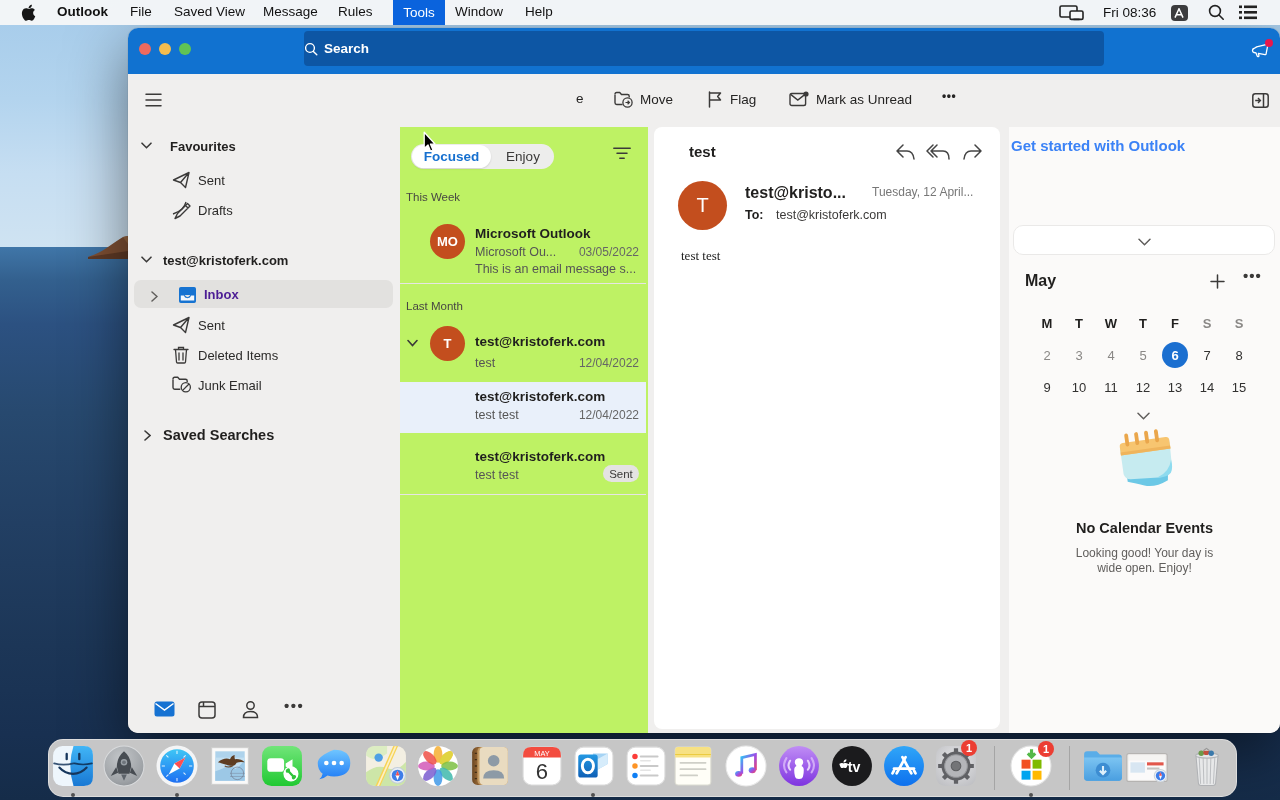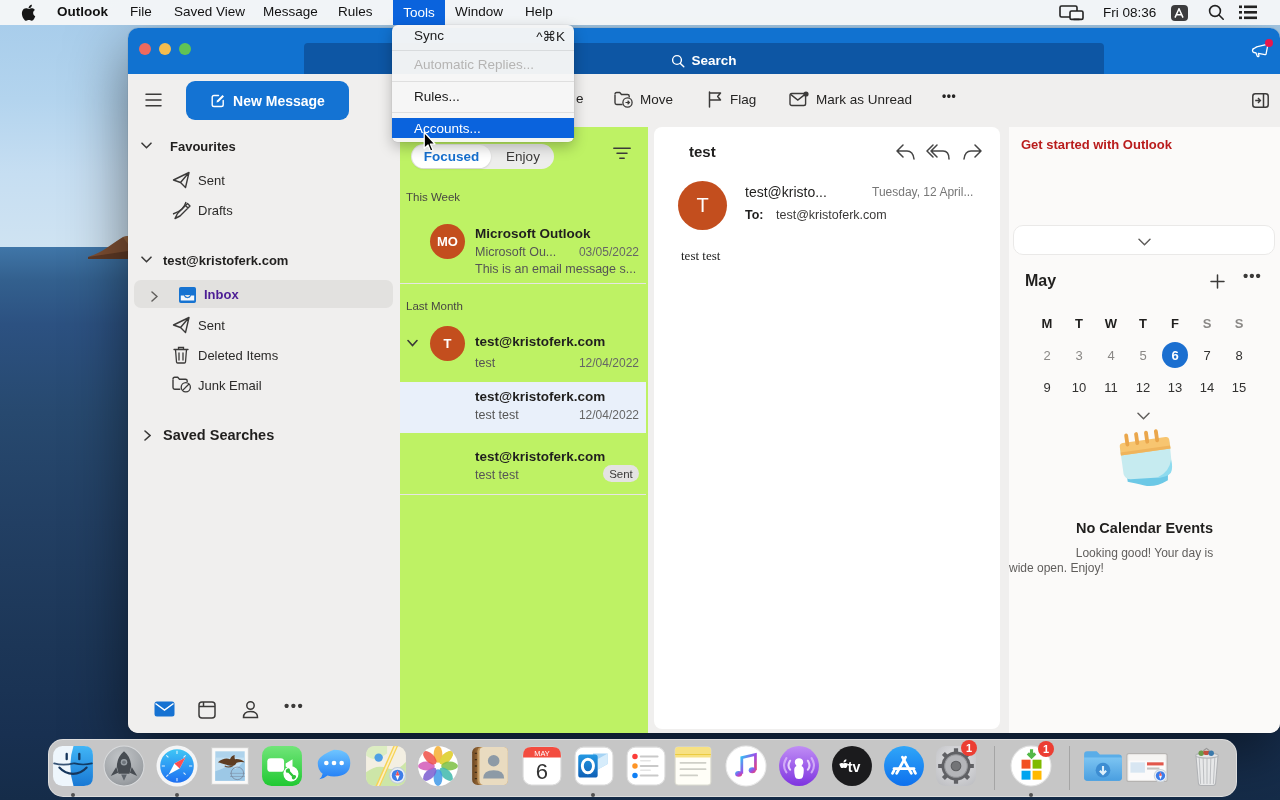--- a/index.html
+++ b/index.html
@@ -10,21 +10,21 @@
 
 #sky{left:0;top:0;width:1280px;height:248px;background:linear-gradient(#a5cbea 0%,#b3d4ee 40%,#c6def2 70%,#cfe3f2 100%)}
 #ocean{left:0;top:247px;width:1280px;height:553px;background:linear-gradient(#4076a8 0%,#33608e 6%,#2c5181 14%,#27496f 30%,#223f63 50%,#1c3657 72%,#183051 88%,#152c49 100%)}
 
 #menubar{left:0;top:0;width:1280px;height:25px;background:rgba(246,247,248,.95);display:flex;align-items:center;font-size:13.5px;color:#111;z-index:5}
 #mb-tools{background:#0a63dd;color:#fff}
 
 #win{left:128px;top:28px;width:1152px;height:705px;border-radius:10px;box-shadow:0 22px 60px rgba(0,0,0,.5),0 0 1px rgba(0,0,0,.4);background:#f0efee;overflow:hidden;z-index:2}
 #titlebar{left:0;top:0;width:1152px;height:46px;background:#1172d0}
 .tl{position:absolute;width:12px;height:12px;border-radius:50%;top:15px}
-#searchpill{left:176px;top:15px;width:800px;height:35px;border-radius:4px;background:#0d56a4;color:#fff;display:flex;align-items:center;justify-content:center;font-size:13.5px;font-weight:bold;gap:6px}
+#searchpill{left:176px;top:3px;width:800px;height:35px;border-radius:4px;background:#0d56a4;color:#fff;display:flex;align-items:center;font-size:13.5px;font-weight:bold;gap:6px}
 #toolbar{left:0;top:46px;width:1152px;height:53px;background:#f0efee;color:#252423;font-size:13.5px}
 #newmsg{left:58px;top:7px;width:163px;height:39px;border-radius:9px;background:#1473d3;color:#fff;font-weight:bold;font-size:14px;display:flex;align-items:center;justify-content:center;gap:7px}
 .tbtn{position:absolute;display:flex;align-items:center;gap:7px;color:#252423}
 
 #sidebar{left:0;top:99px;width:272px;height:606px;background:#f0efee;color:#252423;font-size:13px}
 #msglist{left:272px;top:99px;width:248px;height:606px;background:#bef264}
 #readcard{left:526px;top:99px;width:346px;height:602px;background:#fff;border-radius:8px}
 #panel{left:881px;top:99px;width:271px;height:606px;background:#fbfaf9}
 .srow{position:absolute;left:70px;font-size:13px;color:#2b2a29}
 .shead{position:absolute;font-weight:bold;font-size:13px;color:#201f1e}
@@ -119,24 +119,20 @@
         </svg>
     </div>
     <div class="abs" id="toolbar">
       <svg class="abs" style="left:17px;top:19px" width="17" height="14" viewBox="0 0 17 14">
           <g stroke="#3b3a39" stroke-width="1.5" stroke-linecap="round">
             <path d="M1 1.2h15"></path>
             <path d="M1 7h15"></path>
             <path d="M1 12.8h15"></path>
           </g>
         </svg>
-      <div class="abs" id="newmsg"><svg width="16" height="16" viewBox="0 0 16 16">
-            <path d="M8.5 2.5 H4 q-1.8 0-1.8 1.8 v7.4 q0 1.8 1.8 1.8 h7.4 q1.8 0 1.8-1.8 V7.5" fill="none" stroke="#fff" stroke-width="1.4" stroke-linecap="round"></path>
-            <path d="M6.5 9.5 l.5-2 5.5-5.5 1.5 1.5-5.5 5.5z" fill="#fff"></path>
-          </svg>New Message</div>
       <div class="tbtn" style="left:448px;top:17px">e</div>
       <div class="tbtn" style="left:486px;top:17px"><svg width="19" height="17" viewBox="0 0 19 17">
             <path d="M1 3.2 q0-1.7 1.7-1.7 h3l1.8 2h6q1.7 0 1.7 1.7v1.3" fill="none" stroke="#3b3a39" stroke-width="1.4"></path>
             <path d="M1 3.5 v8.3 q0 1.7 1.7 1.7 h5.8" fill="none" stroke="#3b3a39" stroke-width="1.4"></path>
             <circle cx="13.5" cy="11.5" r="4.6" fill="none" stroke="#3b3a39" stroke-width="1.3"></circle>
             <path d="M11.5 11.5h3.6 M13.6 9.8l1.8 1.7-1.8 1.7" fill="none" stroke="#3b3a39" stroke-width="1.2"></path>
           </svg>Move</div>
       <div class="tbtn" style="left:579px;top:17px"><svg width="16" height="17" viewBox="0 0 16 17">
             <path d="M2.5 1 v15 M2.5 2h11l-2.8 3.5 2.8 3.5h-11" fill="none" stroke="#3b3a39" stroke-width="1.5" stroke-linejoin="round" stroke-linecap="round"></path>
           </svg>Flag</div>
@@ -259,29 +255,29 @@
       <svg class="abs" style="left:240px;top:17px" width="22" height="17" viewBox="0 0 22 17">
           <path d="M9 1 L3 7 L9 13 M3 7 h10 q6 0 7 8" fill="none" stroke="#444" stroke-width="1.5" stroke-linejoin="round" stroke-linecap="round"></path>
         </svg>
       <svg class="abs" style="left:272px;top:17px" width="24" height="17" viewBox="0 0 24 17">
           <path d="M11 1 L5 7 L11 13 M7 1 L1 7 L7 13 M5 7 h12 q6 0 6 8" fill="none" stroke="#444" stroke-width="1.5" stroke-linejoin="round" stroke-linecap="round"></path>
         </svg>
       <svg class="abs" style="left:308px;top:17px" width="22" height="17" viewBox="0 0 22 17">
           <path d="M13 1 L19 7 L13 13 M19 7 h-10 q-6 0-7 8" fill="none" stroke="#444" stroke-width="1.5" stroke-linejoin="round" stroke-linecap="round"></path>
         </svg>
       <div class="avatar" style="left:24px;top:54px;width:49px;height:49px;font-size:20px;font-weight:normal">T</div>
-      <div class="txt" style="left:91px;top:57px;font-size:14px;font-weight:normal;color:#201f1e">test@kristo...</div>
+      <div class="txt" style="left:91px;top:57px;font-size:16px;font-weight:bold;color:#201f1e">test@kristo...</div>
       <div class="txt" style="left:218px;top:58px;font-size:12px;color:#777">Tuesday, 12 April...</div>
       <div class="txt" style="left:91px;top:81px;font-size:12.5px;font-weight:bold;color:#201f1e">To:</div>
       <div class="txt" style="left:122px;top:81px;font-size:12.5px;color:#3b3a39">test@kristoferk.com</div>
       <div class="txt" style="left:27px;top:121px;font-size:13px;color:#222;font-family:'Liberation Serif',serif">test test</div>
     </div>
 
     <div class="abs" id="panel">
-      <div class="txt" style="left:12px;top:10px;font-size:13px;font-weight:bold;color:#b91c1c">Get started with Outlook</div>
+      <div class="txt" style="left:2px;top:10px;font-size:15px;font-weight:bold;color:#3b82f6">Get started with Outlook</div>
       <div class="abs" style="left:4px;top:98px;width:262px;height:30px;background:#fff;border:1px solid #eae9e8;border-radius:10px">
         <svg class="abs" style="left:124px;top:12px" width="13" height="8" viewBox="0 0 13 8">
             <path d="M1 1.2 L6.5 6.7 L12 1.2" fill="none" stroke="#605e5c" stroke-width="1.5" stroke-linecap="round"></path>
           </svg>
       </div>
       <div class="txt" style="left:16px;top:145px;font-size:16px;font-weight:bold;color:#201f1e">May</div>
       <svg class="abs" style="left:201px;top:147px" width="15" height="15" viewBox="0 0 15 15">
           <path d="M7.5 1v13 M1 7.5h13" stroke="#3b3a39" stroke-width="1.5" stroke-linecap="round"></path>
         </svg>
       <div class="txt" style="left:234px;top:140px;font-size:15px;font-weight:bold;color:#3b3a39;letter-spacing:1px">•••</div>
@@ -328,21 +324,21 @@
           <g fill="#eaa64b">
               <rect x="17" y="2" width="3.8" height="13" rx="1.9"></rect>
               <rect x="27" y="2" width="3.8" height="13" rx="1.9"></rect>
               <rect x="37" y="2" width="3.8" height="13" rx="1.9"></rect>
               <rect x="47" y="2" width="3.8" height="13" rx="1.9"></rect>
             </g>
         </g>
       </svg>
       <div class="txt" style="left:0;top:393px;width:271px;text-align:center;font-size:14.5px;font-weight:bold;color:#201f1e">No Calendar Events</div>
       <div class="txt" style="left:0;top:419px;width:271px;text-align:center;font-size:12px;color:#605e5c">Looking good! Your day is</div>
-      <div class="txt" style="left:0;top:434px;width:271px;text-align:left;font-size:12px;color:#605e5c">wide open. Enjoy!</div>
+      <div class="txt" style="left:0;top:434px;width:271px;text-align:center;font-size:12px;color:#605e5c">wide open. Enjoy!</div>
     </div>
   </div>
 
   <div class="abs" id="dock">
     <svg class="dicon" style="left:3px" viewBox="0 0 40 40">
         <defs>
           <linearGradient id="fg" x1="0" y1="0" x2="0" y2="1">
             <stop offset="0" stop-color="#41b5f6"></stop>
             <stop offset="1" stop-color="#1878d4"></stop>
           </linearGradient>
@@ -639,27 +635,17 @@
         <path d="M16.5 5.5 l3-2.2 3 2.2" stroke="#999" fill="#dcdcdc"></path>
       </svg>
     <div class="ddot" style="left:22px"></div>
     <div class="ddot" style="left:126px"></div>
     <div class="ddot" style="left:542px"></div>
     <div class="ddot" style="left:980px"></div>
     <div class="badge" style="left:912px;top:0">1</div>
     <div class="badge" style="left:989px;top:1px">1</div>
   </div>
 
-  <div class="abs" id="ddmenu">
-    <div class="txt" style="left:22px;top:3px">Sync</div>
-    <div class="txt" style="right:9px;top:3px">^⌘K</div>
-    <div class="dd-sep" style="top:25px"></div>
-    <div class="txt" style="left:22px;top:32px;color:#b5b4b3">Automatic Replies...</div>
-    <div class="dd-sep" style="top:56px"></div>
-    <div class="txt" style="left:22px;top:64px">Rules...</div>
-    <div class="dd-sep" style="top:87px"></div>
-    <div class="abs" id="dd-acc">Accounts...</div>
-  </div>
 
   <svg class="abs" style="left:421px;top:131px;z-index:10" width="15" height="22" viewBox="0 0 15 22">
       <path d="M3.2 1.2 L3.2 17.5 L7 14 L9.5 20 L12 19 L9.5 13.2 L14 13 Z" fill="#000" stroke="#fff" stroke-width="1.3" stroke-linejoin="round"></path>
     </svg>
 </div>
 
 </body></html>

